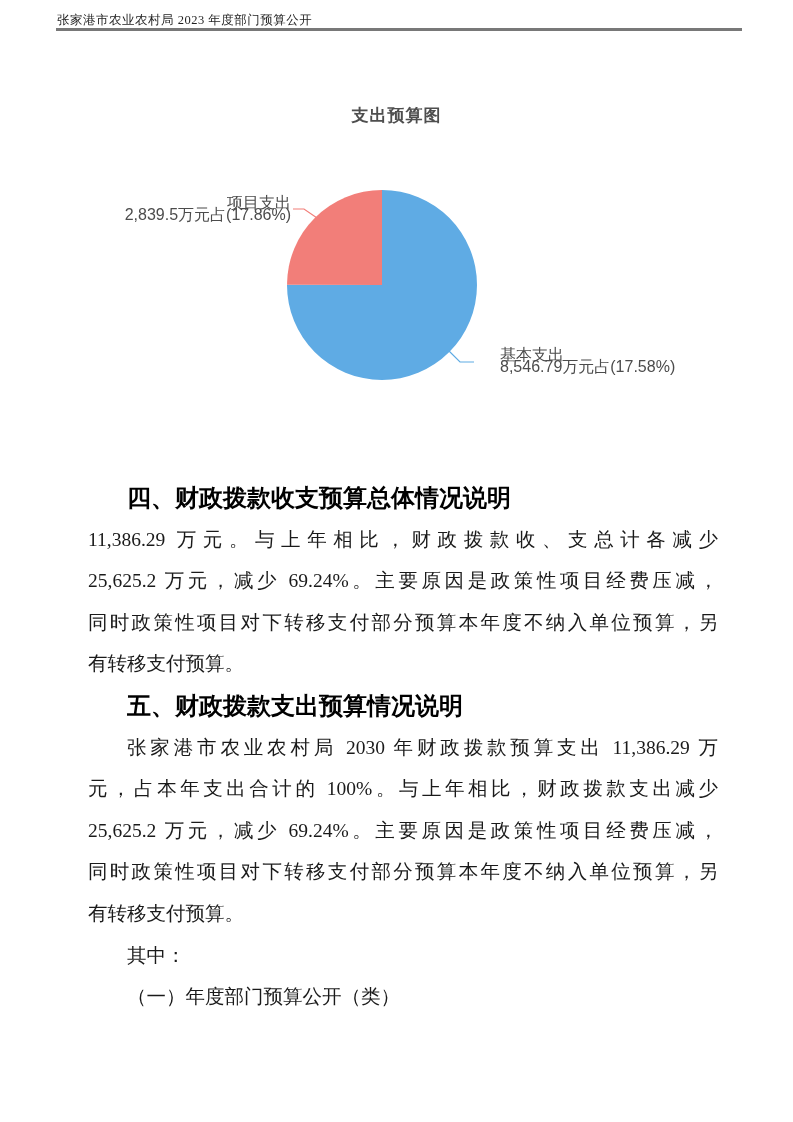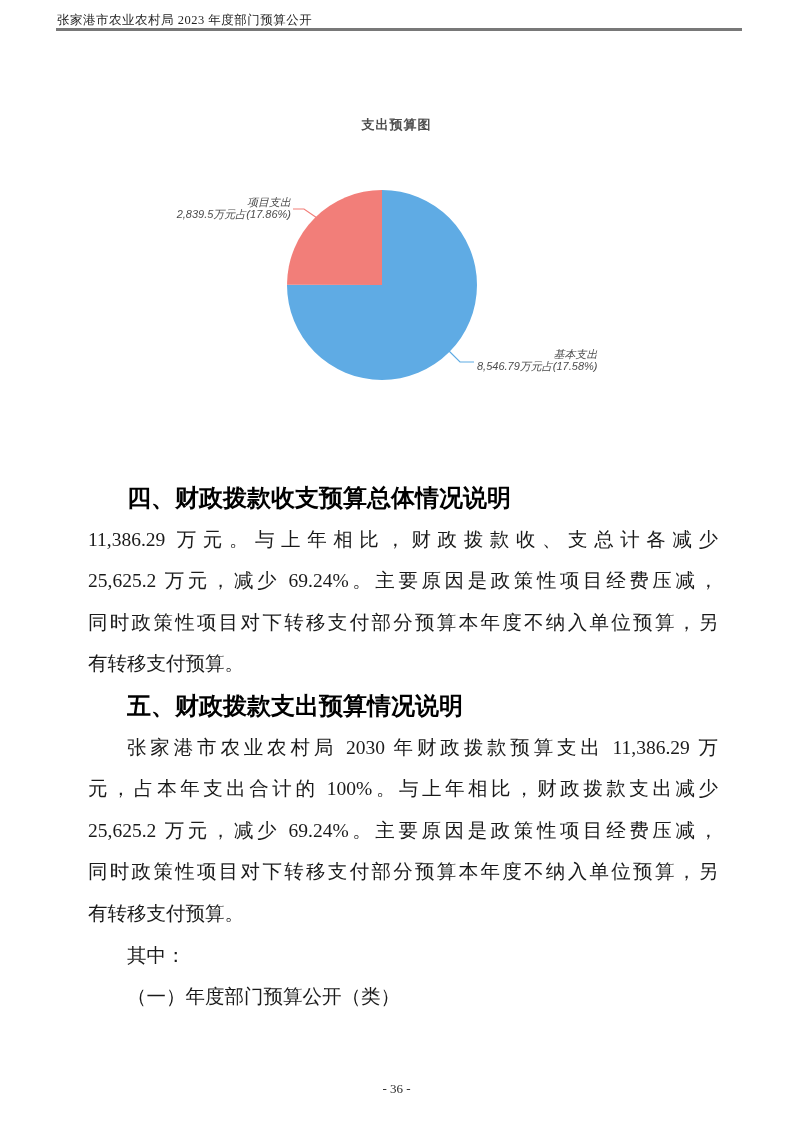--- a/index.html
+++ b/index.html
@@ -8,31 +8,31 @@
     margin:0 auto;overflow:hidden;
     font-family:"Liberation Serif","DejaVu Serif",serif;color:#1a1a1a;
   }
   
   .header-text{position:absolute;left:57px;top:12px;font-size:12.5px;color:#1f1f1f;letter-spacing:.5px;}
   .header-rule{position:absolute;left:56px;top:28px;width:686px;height:3px;background:#787878;}
   
   .chart-title{
     position:absolute;left:0;right:0;top:104px;text-align:center;
     font-family:"Liberation Sans","DejaVu Sans",sans-serif;font-weight:bold;
-    font-size:13px;color:#4e4e4e;letter-spacing:1px;margin-top:12px;
+    font-size:17px;color:#4e4e4e;letter-spacing:1px;
   }
   .pie-svg{position:absolute;left:287px;top:190px;width:190px;height:190px;}
   .leader-svg{position:absolute;left:0;top:0;width:793px;height:430px;pointer-events:none;}
   .leader-svg polyline{fill:none;stroke-width:1.2px;}
   .pie-label{
     position:absolute;font-family:"Liberation Sans","DejaVu Sans",sans-serif;
-    font-size:11px;line-height:11.5px;color:#4c4c4c;white-space:nowrap;font-style:italic;
+    font-size:16px;line-height:11.5px;color:#4c4c4c;white-space:nowrap;
   }
   .label-project{right:502px;top:197px;text-align:right;}
-  .label-basic{left:477px;top:349px;text-align:right;}
+  .label-basic{left:500px;top:349px;text-align:left;}
   
   .tflow{position:absolute;left:88px;width:630px;top:477px;font-size:19.5px;line-height:41.6px;}
   .tline{height:41.6px;overflow:hidden;}
   .tline.just{text-align:justify;text-align-last:justify;}
   .tline.indent{padding-left:39px;}
   .tline.heading{
     font-family:"Liberation Sans","DejaVu Sans",sans-serif;
     font-weight:bold;padding-left:39px;font-size:24px;color:#000;
   }
   
@@ -80,14 +80,13 @@
     <div class="tline just indent">张家港市农业农村局 2030 年财政拨款预算支出 11,386.29 万</div>
     <div class="tline just">元，占本年支出合计的 100%。与上年相比，财政拨款支出减少</div>
     <div class="tline just">25,625.2 万元，减少 69.24%。主要原因是政策性项目经费压减，</div>
     <div class="tline just">同时政策性项目对下转移支付部分预算本年度不纳入单位预算，另</div>
     <div class="tline">有转移支付预算。</div>
 
     <div class="tline indent">其中：</div>
     <div class="tline indent">（一）年度部门预算公开（类）</div>
   </div>
 
-  <div class="footer">- 36 -</div>
 </div>
 
 </body></html>

